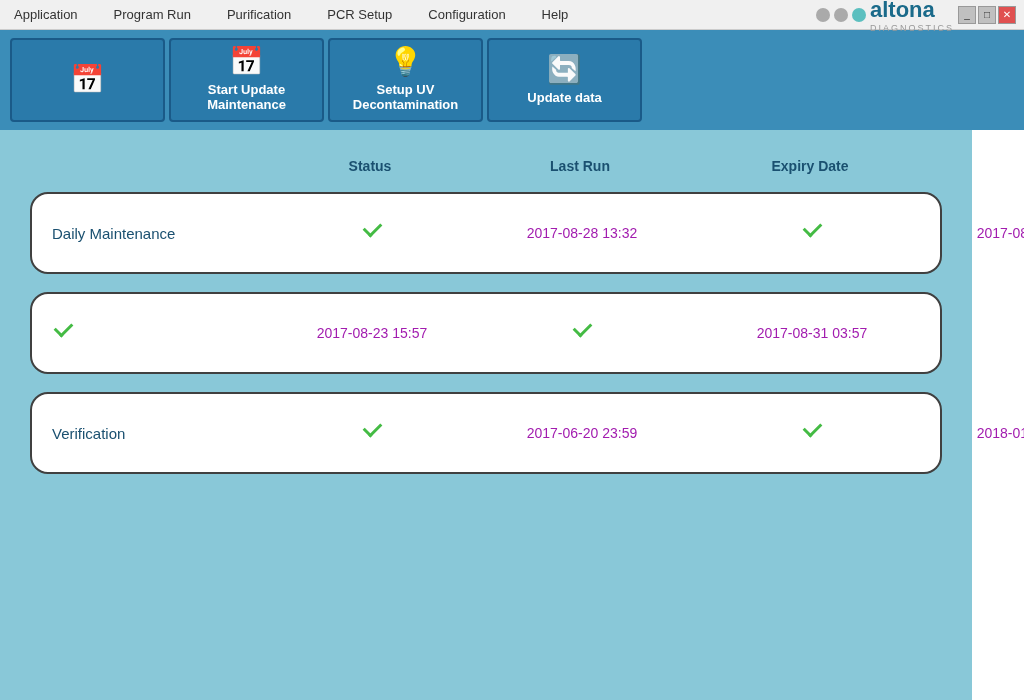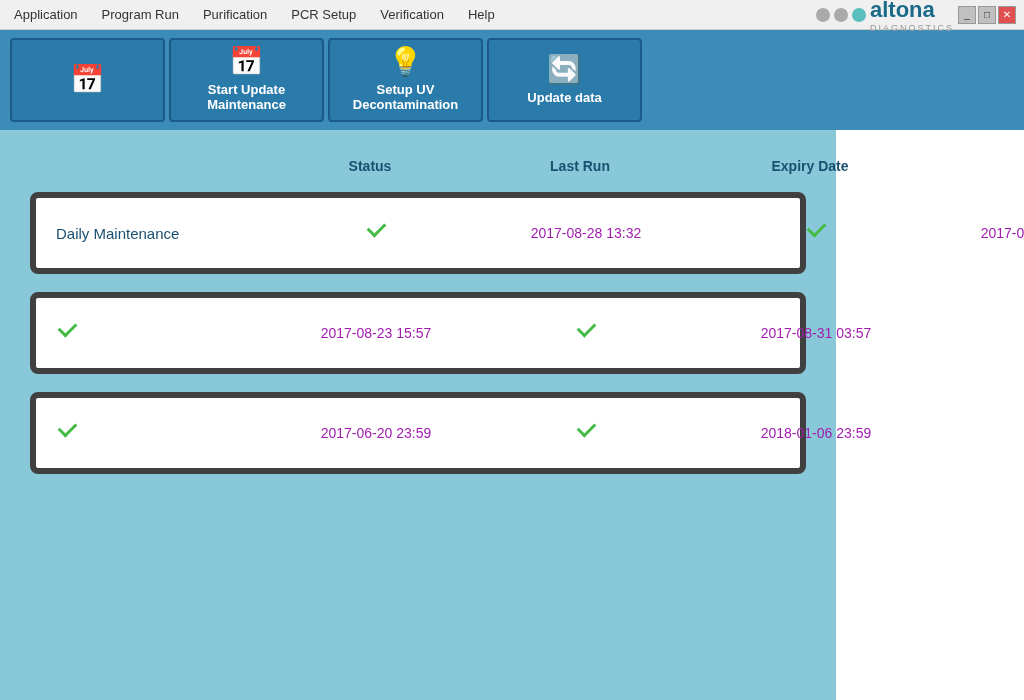--- a/index.html
+++ b/index.html
@@ -10,21 +10,21 @@
       height: 30px;
       background: #f0f0f0;
       display: flex;
       align-items: center;
       justify-content: space-between;
       padding: 0 8px;
       border-bottom: 1px solid #ccc;
     }
     #nav-menu {
       display: flex;
-      gap: 12px;
+      gap: 24px;
       align-items: center;
     }
     .nav-item {
       font-size: 13px;
       color: #333;
       cursor: pointer;
       padding: 4px 6px;
     }
 
     #logo-area {
@@ -76,43 +76,43 @@
       font-size: 13px;
       font-weight: bold;
       text-align: center;
       padding: 6px;
     }
     .toolbar-btn .btn-icon { font-size: 28px; line-height: 1; }
 
     
     #main {
       background: #89c8d8;
-      width: 836px;
+      width: 972px;
       height: calc(700px - 30px - 100px);
       padding: 20px 30px;
     }
 
     
     .table-header {
       display: grid;
       grid-template-columns: 220px 200px 220px 240px 200px;
       padding: 8px 20px;
       font-weight: bold;
       font-size: 14px;
       color: #1a5070;
       margin-bottom: 10px;
     }
     .th { text-align: center; }
     .th:first-child { text-align: left; }
 
     
     .table-row {
       background: white;
-      border: 6px solid #404040;
-      border-radius: 8px;
+      border: 2px solid #404040;
+      border-radius: 18px;
       margin-bottom: 18px;
       padding: 8px 20px;
       height: 82px;
       display: grid;
       grid-template-columns: 220px 200px 220px 240px 200px;
       align-items: center;
     }
     .cell { text-align: center; font-size: 14px; color: #a21caf; }
     .cell:first-child { text-align: left; font-size: 15px; color: #1a5070; }
 
@@ -139,21 +139,21 @@
 </head>
 <body>
 
 <div id="titlebar">
   <div id="nav-menu">
 
   <div class="nav-item">Application</div>
       <div class="nav-item">Program Run</div>
       <div class="nav-item">Purification</div>
       <div class="nav-item">PCR Setup</div>
-      <div class="nav-item">Verification</div>
+      <div class="nav-item">Configuration</div>
       <div class="nav-item">Help</div>
     </div>
   <div id="logo-area">
     <div class="logo-dots">
       <div class="dot-gray"></div>
       <div class="dot-gray"></div>
       <div class="dot-teal"></div>
     </div>
     <div>
       <span style="font-size:22px;font-weight:bold;color:#1a6a8a;">altona</span>
@@ -210,20 +210,21 @@
     <div class="cell">
       <span class="checkmark"></span>
     </div>
     <div class="cell">2017-08-23 15:57</div>
     <div class="cell">
       <span class="checkmark"></span>
     </div>
     <div class="cell">2017-08-31 03:57</div>
   </div>
       <div class="table-row">
+    <div class="cell">Verification</div>
     <div class="cell">
       <span class="checkmark"></span>
     </div>
     <div class="cell">2017-06-20 23:59</div>
     <div class="cell">
       <span class="checkmark"></span>
     </div>
     <div class="cell">2018-01-06 23:59</div>
   </div>
     </div>

